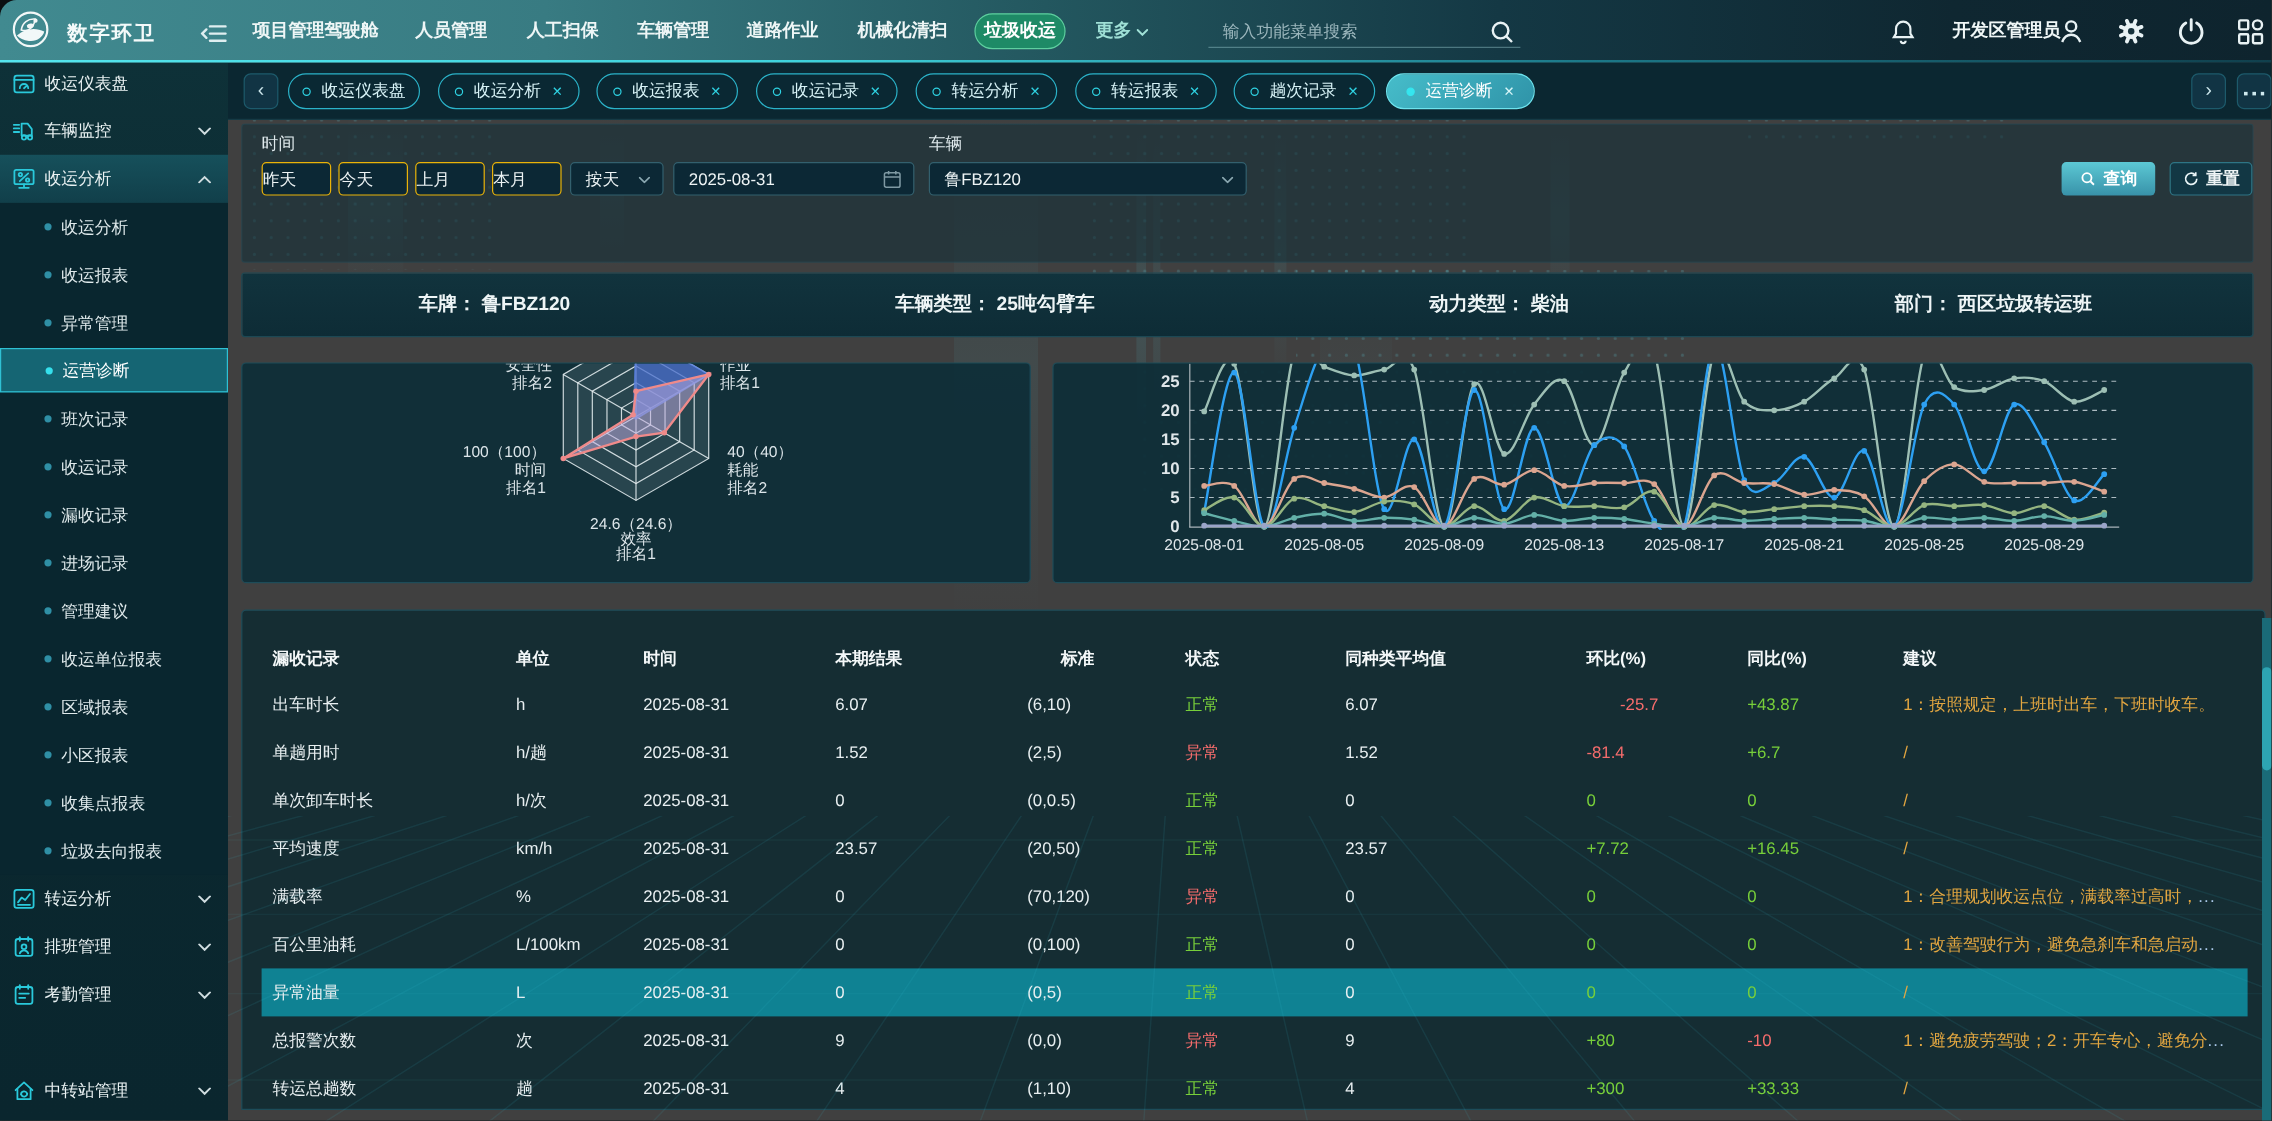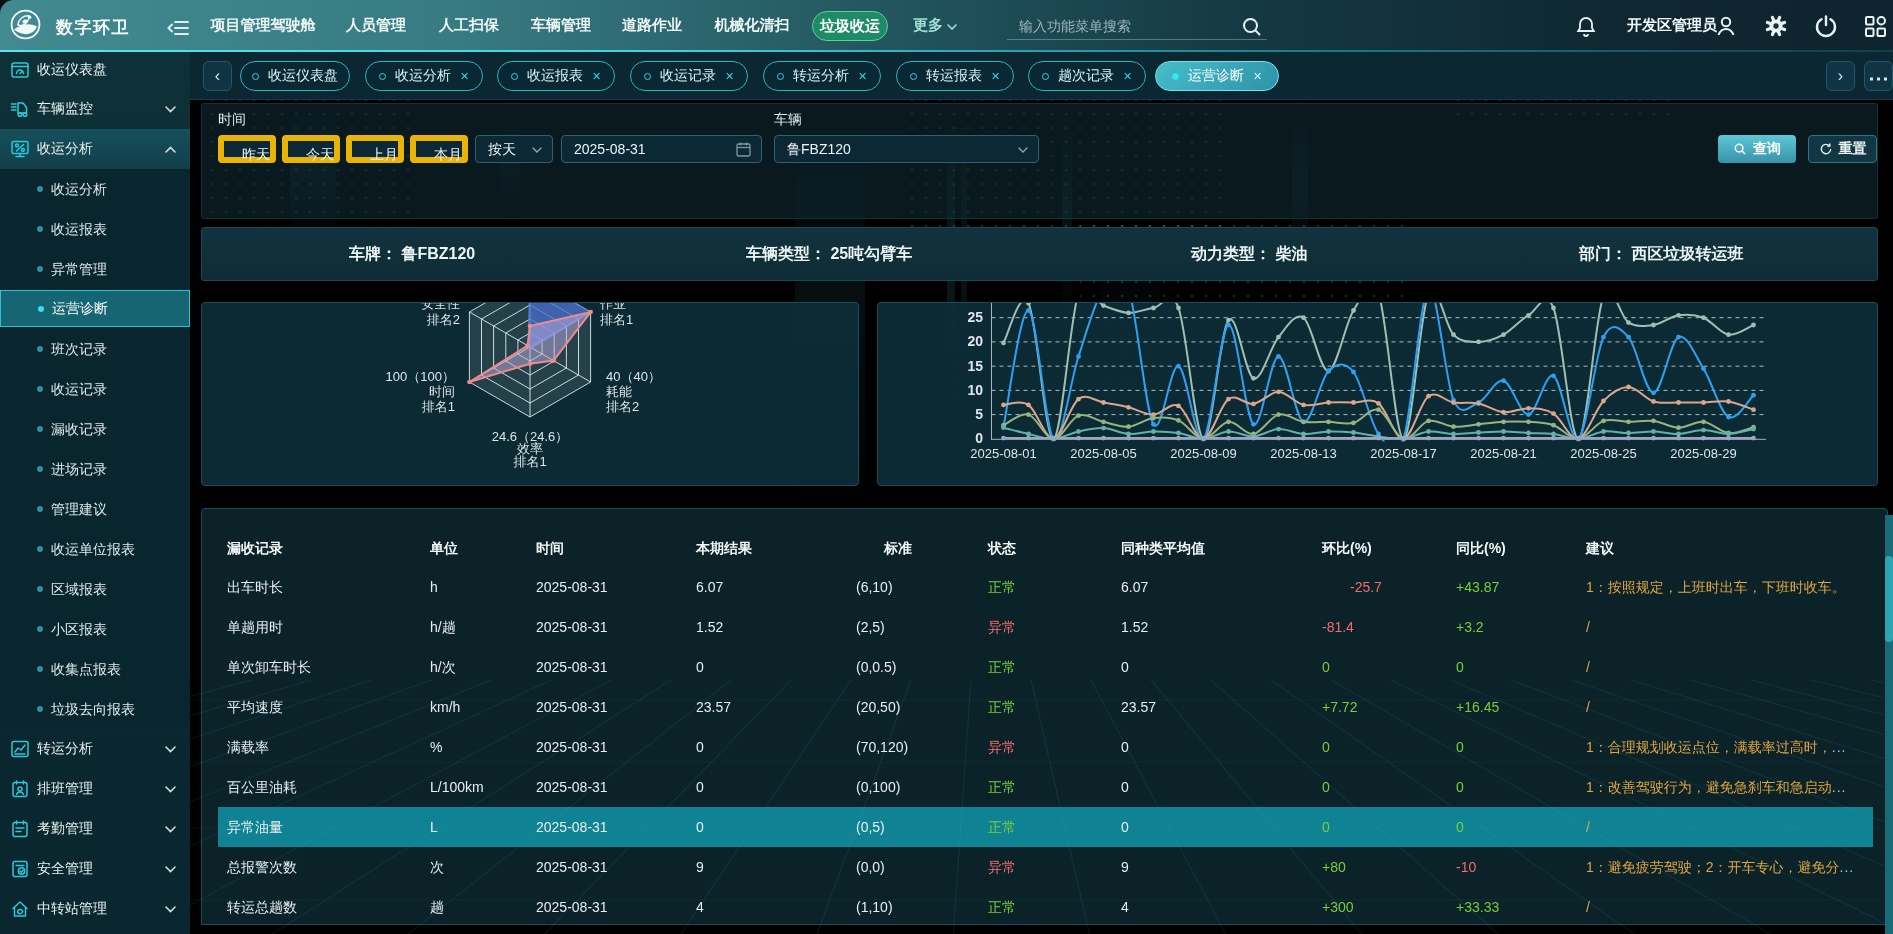--- a/index.html
+++ b/index.html
@@ -1,16 +1,16 @@
 <!DOCTYPE html>
 <html lang="zh"><head><meta charset="utf-8"><title>数字环卫</title>
 <style>
 *{margin:0;padding:0;box-sizing:border-box}
 body{width:1893px;height:934px;overflow:hidden;background:#061317;font-family:"Liberation Sans",sans-serif}
-.page{position:relative;width:1893px;height:934px;overflow:hidden;background:#000000}
+.page{position:relative;width:1893px;height:934px;overflow:hidden;background:#404040}
 .bgdeco{position:absolute;left:0;top:0;z-index:0}
 .gridov{position:absolute;left:0;top:0;z-index:3;pointer-events:none}
 
 .hdr{position:absolute;left:0;top:0;width:1893px;height:52px;z-index:5;
  background:linear-gradient(90deg,#418a90 0%,#387b82 24%,#23575f 46%,#143844 66%,#0f2731 86%,#0e242e 100%);
  border-radius:14px 0 0 0}
 .hline{position:absolute;left:0;top:50px;width:1893px;height:2px;z-index:6;background:linear-gradient(90deg,#55e6ee,#3fd3dd 35%,#1c7888 70%,#10404d)}
 .logo{position:absolute;left:10px;top:9px}
 .brand{position:absolute;left:56px;top:16px;font-size:17px;font-weight:bold;color:#f4fafa;letter-spacing:1.5px}
 .collapse{position:absolute;left:167px;top:18px}
@@ -36,21 +36,21 @@
 .tab{position:absolute;top:9px;height:30px;border-radius:15px;border:1px solid #2bb3c9;background:#0a2833;display:flex;align-items:center;justify-content:center;gap:9px;color:#d8f3f7;font-size:14px}
 .tab .tdot{width:7px;height:7px;border-radius:4px;border:1.5px solid #2fd3e3;background:transparent}
 .tab .tx{color:#2fd3e3;font-size:11px}
 .tab.act{background:linear-gradient(135deg,#46bdca,#2f93a8);border-color:#6ee4ee;color:#fff}
 .tab.act .tdot{background:#35e6ef;border-color:#35e6ef}
 .tab.act .tx{color:#d9f6f8}
 
 
 .fpanel{position:absolute;left:201px;top:103px;width:1677px;height:116px;z-index:2;background:rgba(16,45,55,0.55);border:1px solid rgba(40,90,105,0.35);border-radius:3px}
 .flabel{position:absolute;top:7px;font-size:14px;color:#dfe9ec}
-.fbtn{position:absolute;top:31px;width:58px;height:28px;border:6px solid #eab308;border-radius:4px;background:#0c2835;color:#eef4f5;font-size:14px;text-align:right;line-height:26px}
+.fbtn{position:absolute;top:31px;width:58px;height:28px;border:1px solid #eab308;border-radius:4px;background:#0c2835;color:#eef4f5;font-size:14px;text-align:left;line-height:26px}
 .fsel{position:absolute;top:31px;height:28px;border:1px solid #33606e;border-radius:4px;background:#0c2835;color:#eef4f5;font-size:14px;line-height:26px;padding-left:12px}
 .fchev{position:absolute;right:10px;top:11px;line-height:0}
 .fdate{position:absolute;top:31px;height:28px;border:1px solid #33606e;border-radius:4px;background:#0c2835;color:#eef4f5;font-size:14px;line-height:26px;padding-left:12px}
 .fquery{position:absolute;left:1516px;top:31px;width:78px;height:28px;border-radius:4px;background:linear-gradient(180deg,#5cc8d4,#3892a9);color:#fff;font-size:14px;font-weight:bold;display:flex;align-items:center;justify-content:center}
 .freset{position:absolute;left:1606px;top:31px;width:69px;height:28px;border-radius:4px;background:#123744;border:1px solid #2e7585;color:#eef4f5;font-size:14px;font-weight:bold;display:flex;align-items:center;justify-content:center}
 
 .ibar{position:absolute;left:201px;top:227px;width:1677px;height:54px;z-index:2;background:linear-gradient(180deg,#11333d,#0e2c36);border:1px solid #1c4854;border-radius:3px;color:#eef5f6;font-size:16px;font-weight:bold;line-height:52px}
 
 .cpanel{position:absolute;top:302px;height:184px;z-index:2;background:rgba(13,46,55,0.92);border:1px solid #1d4c59;border-radius:4px;overflow:hidden}
 
@@ -237,32 +237,20 @@
       </div>
       <div class="sitem" style="top:759px">
         <svg width="20" height="20" viewBox="0 0 20 20" fill="none" stroke="#2ac9db" stroke-width="1.5" stroke-linecap="round" stroke-linejoin="round">
           <rect x="3" y="3.5" width="14" height="14" rx="2"></rect>
           <line x1="6.5" y1="2" x2="6.5" y2="5"></line>
           <line x1="13.5" y1="2" x2="13.5" y2="5"></line>
           <line x1="6" y1="9" x2="14" y2="9"></line>
           <line x1="6" y1="12.5" x2="11" y2="12.5"></line>
         </svg>
         <span class="stxt">考勤管理</span>
-        <span class="chev"><svg width="11" height="7" viewBox="0 0 11 7" fill="none" stroke="#cfdcdf" stroke-width="1.6" stroke-linecap="round">
-            <polyline points="1,1 5.5,5.5 10,1"></polyline>
-          </svg></span>
-      </div>
-      <div class="sitem" style="top:799px">
-        <svg width="20" height="20" viewBox="0 0 20 20" fill="none" stroke="#2ac9db" stroke-width="1.5" stroke-linecap="round" stroke-linejoin="round">
-          <rect x="3" y="2.5" width="14" height="15" rx="2"></rect>
-          <line x1="6" y1="6.5" x2="14" y2="6.5"></line>
-          <circle cx="11.5" cy="12" r="3.2"></circle>
-          <polyline points="10,12 11.2,13.2 13.2,11"></polyline>
-        </svg>
-        <span class="stxt">安全管理</span>
         <span class="chev"><svg width="11" height="7" viewBox="0 0 11 7" fill="none" stroke="#cfdcdf" stroke-width="1.6" stroke-linecap="round">
             <polyline points="1,1 5.5,5.5 10,1"></polyline>
           </svg></span>
       </div>
       <div class="sitem" style="top:839px">
         <svg width="20" height="20" viewBox="0 0 20 20" fill="none" stroke="#2ac9db" stroke-width="1.5" stroke-linecap="round" stroke-linejoin="round">
           <path d="M3 9.5 10 3l7 6.5"></path>
           <path d="M4.5 8.5V17h11V8.5"></path>
           <path d="M7.5 13a2.6 2.6 0 0 1 5-.9"></path>
           <path d="M12.7 12.3a2.6 2.6 0 0 1-5 .9"></path>
@@ -642,21 +630,21 @@
       </div>
       <div class="trow" style="top:98px">
         <span style="left:9px">单趟用时</span>
         <span style="left:212px">h/趟</span>
         <span style="left:318px">2025-08-31</span>
         <span style="left:478px">1.52</span>
         <span style="left:638px">(2,5)</span>
         <span style="left:770px;color:#f56c6c">异常</span>
         <span style="left:903px">1.52</span>
         <span style="left:1104px;color:#f56c6c">-81.4</span>
-        <span style="left:1238px;color:#77cf3a">+3.2</span>
+        <span style="left:1238px;color:#77cf3a">+6.7</span>
         <span style="left:1368px;color:#e2a640">/</span>
       </div>
       <div class="trow" style="top:138px">
         <span style="left:9px">单次卸车时长</span>
         <span style="left:212px">h/次</span>
         <span style="left:318px">2025-08-31</span>
         <span style="left:478px">0</span>
         <span style="left:638px">(0,0.5)</span>
         <span style="left:770px;color:#77cf3a">正常</span>
         <span style="left:903px">0</span>

